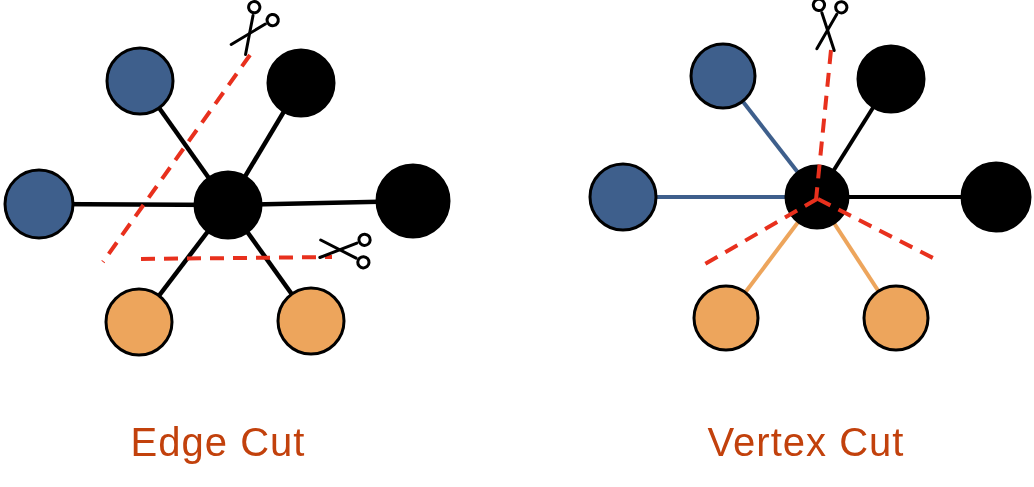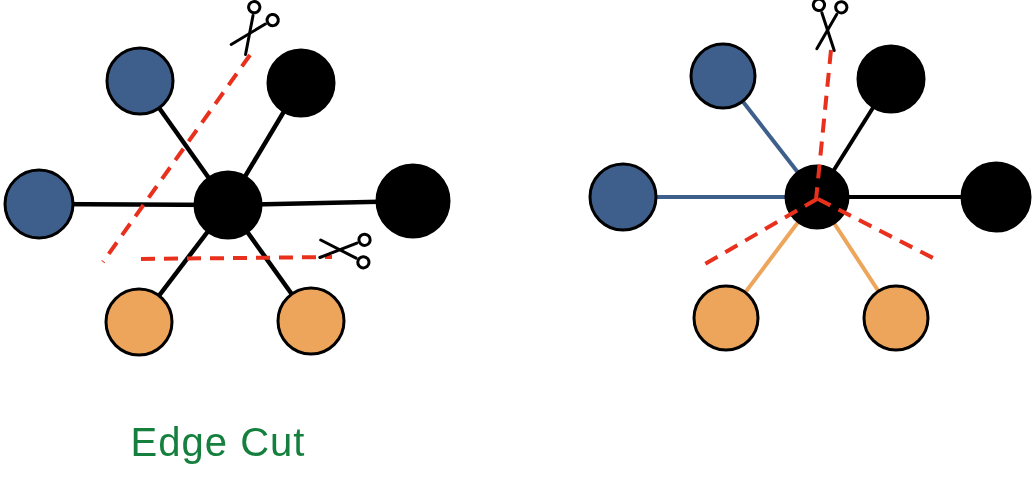--- a/index.html
+++ b/index.html
@@ -11,21 +11,21 @@
     overflow:hidden;
   }
   .figure svg{position:absolute;left:0;top:0;}
   .caption{
     position:absolute;
     top:420px;
     transform:translateX(-50%);
     font-size:40px;
     font-weight:300;
     letter-spacing:1px;
-    color:#15803d;
+    color:#c2410c;
     white-space:nowrap;
   }
   .caption-edge{left:218px;}
   .caption-vertex{left:806px;}
 </style>
 </head>
 <body>
 
 <div class="figure">
   <svg id="diagram-svg" width="1034" height="487" viewBox="0 0 1034 487">
@@ -77,13 +77,14 @@
         <line x1="818" y1="199" x2="937" y2="260" stroke="#e8301d" stroke-width="4" stroke-dasharray="14 9" stroke-linecap="butt"></line>
         <g transform="translate(828,26) rotate(96) scale(1.25)" fill="none" stroke="#000000" stroke-width="2.4" stroke-linecap="round">
           <line x1="-10" y1="6" x2="19" y2="-7"></line>
           <line x1="-10" y1="-6" x2="19" y2="7"></line>
           <circle cx="-16" cy="9" r="4.5"></circle>
           <circle cx="-16" cy="-9" r="4.5"></circle>
         </g>
       </g>
     </svg>
   <div class="caption caption-edge">Edge Cut</div>
+  <div class="caption caption-vertex">Vertex Cut</div>
 </div>
 
 </body></html>

